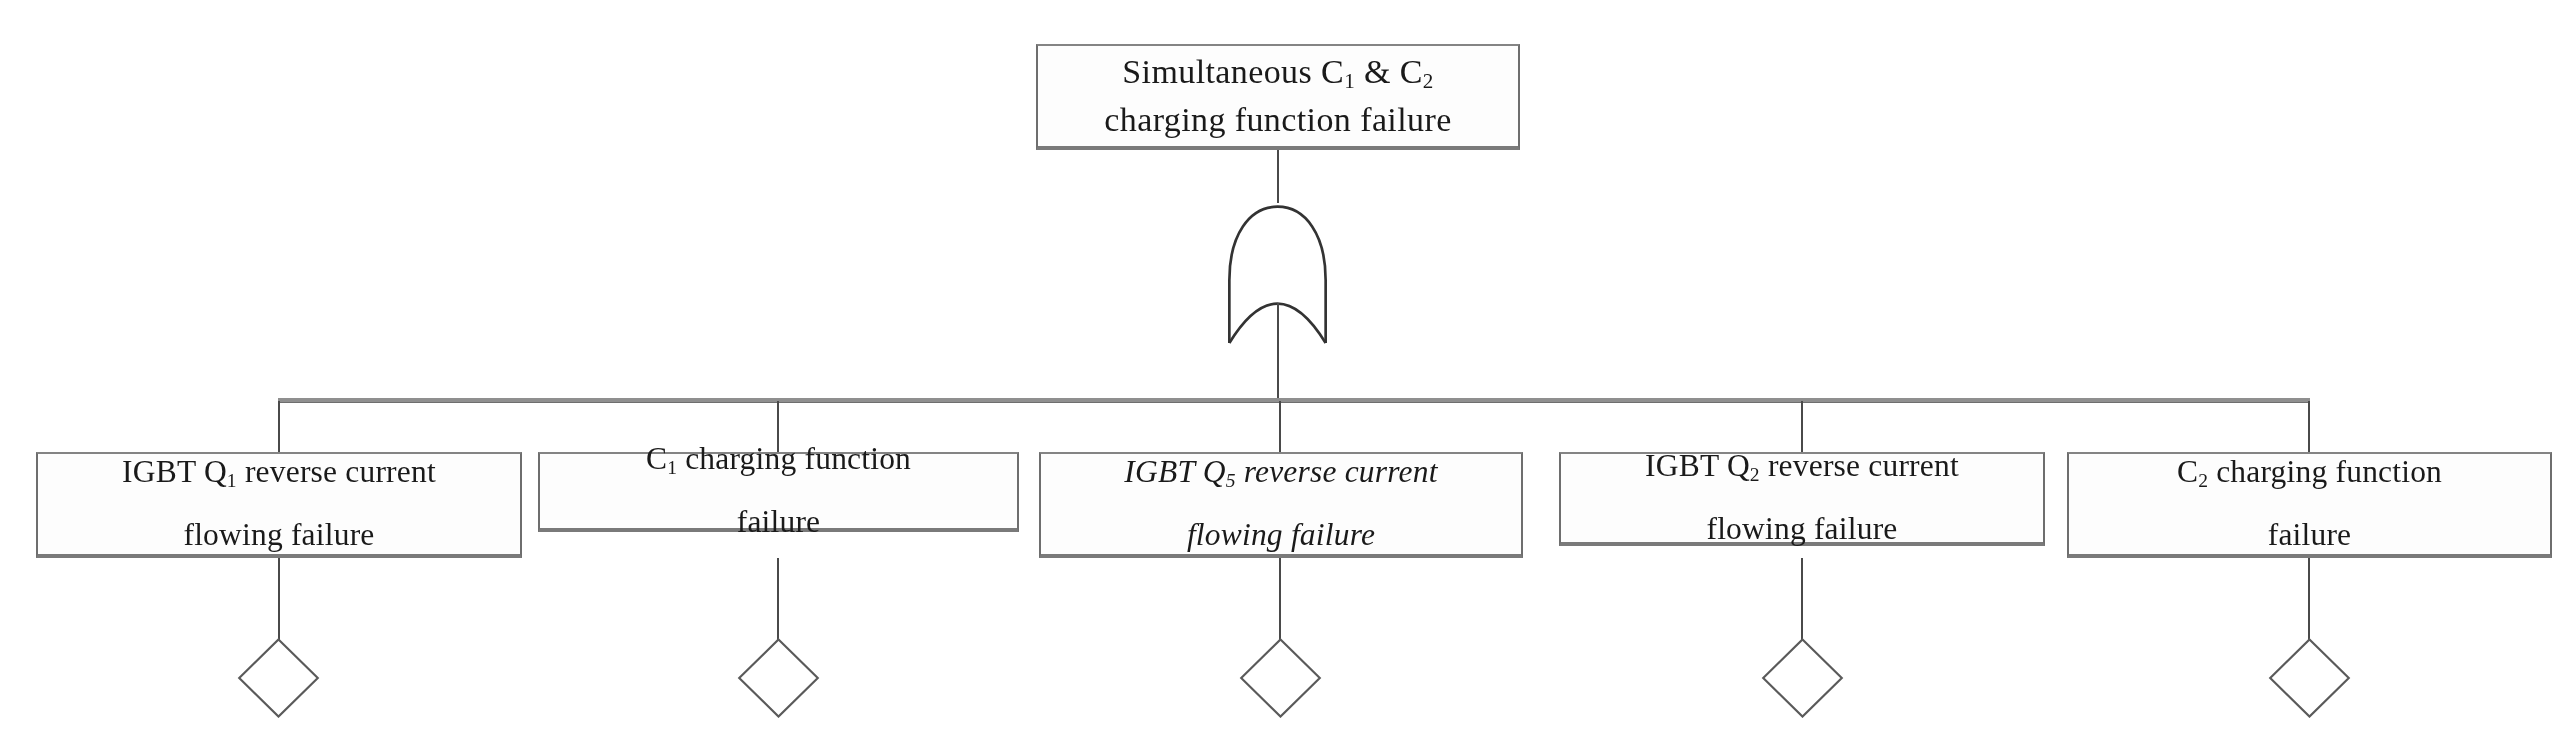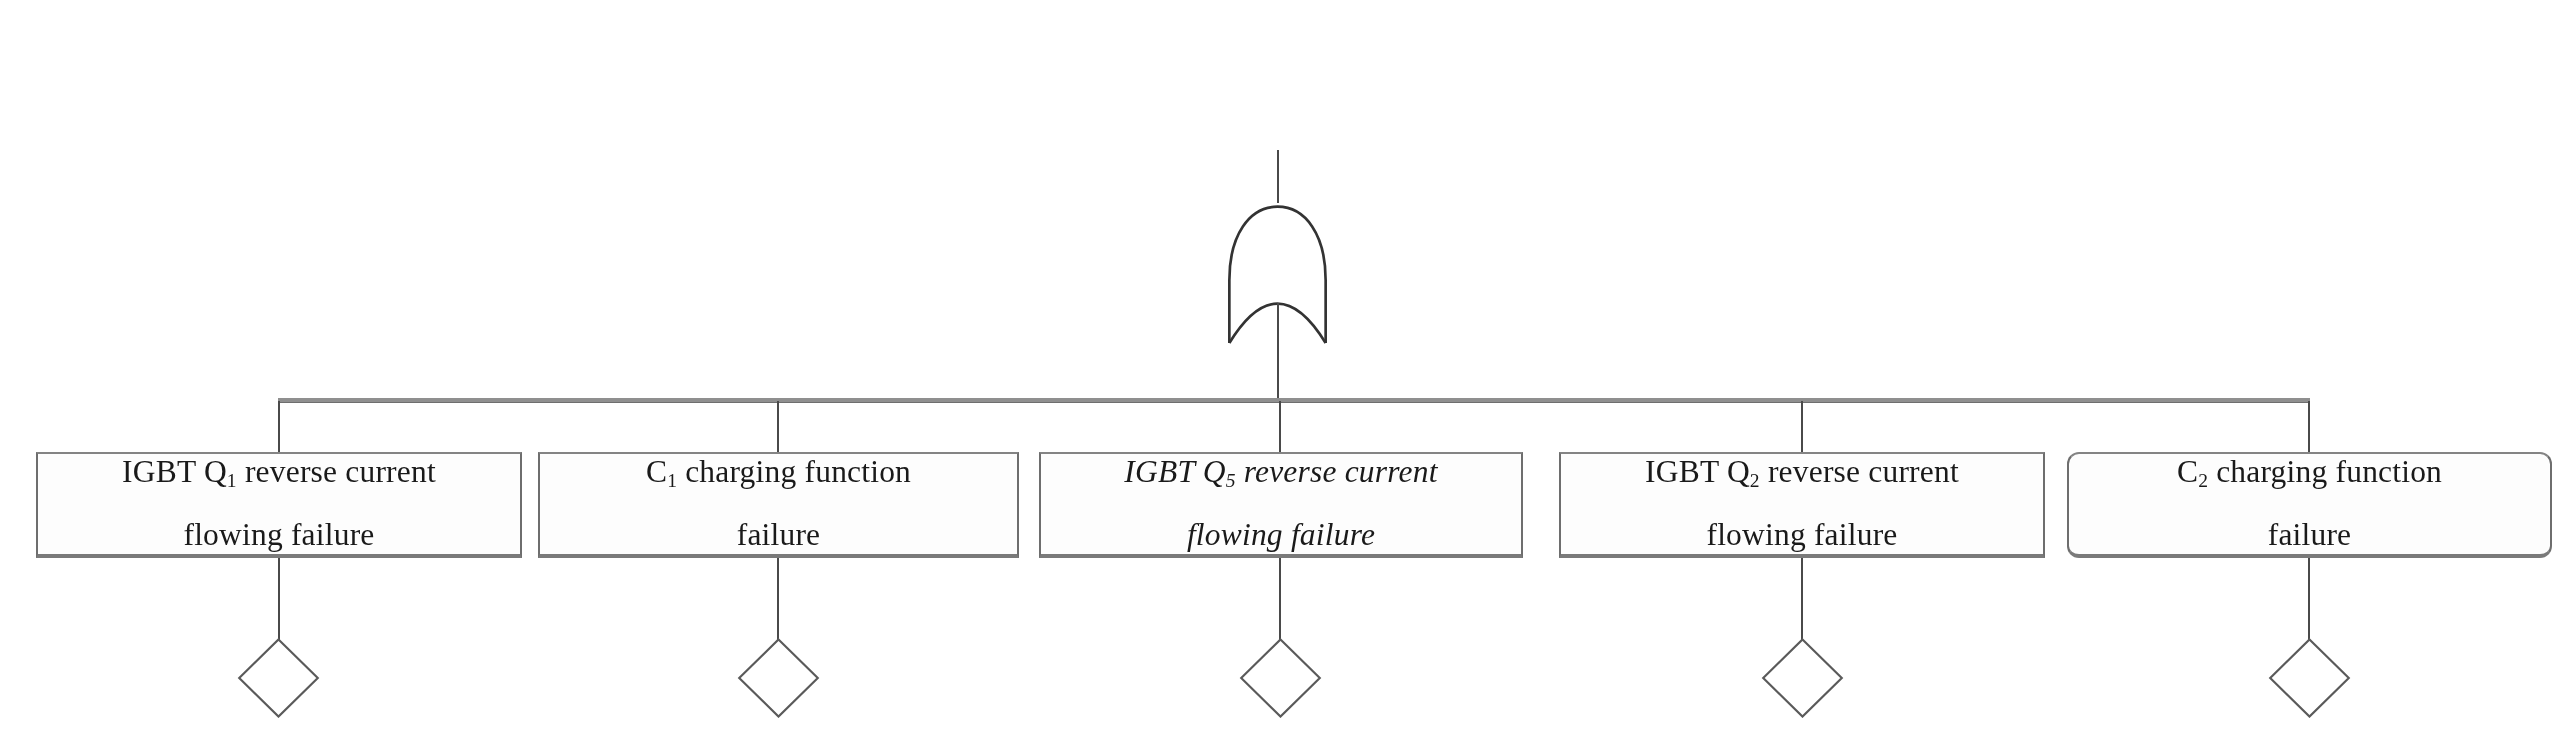--- a/index.html
+++ b/index.html
@@ -40,20 +40,24 @@
     background:#8f8f8f;
     border-bottom:1.4px solid #6e6e6e;
   }
   .gate-svg,.diamond-svg{position:absolute;display:block;}
 </style>
 </head>
 <body>
 
 <div class="canvas">
 
+  <div class="event-box top-box" style="left:1036px;top:44px;width:484px;height:106px;">
+    <p><span>Simultaneous C</span><sub>1</sub><span> &amp; C</span><sub>2</sub></p>
+    <p>charging function failure</p>
+  </div>
 
   <div class="vline" style="left:1277px;top:150px;height:53px;"></div>
 
   <svg class="gate-svg" style="left:1224px;top:200px;" width="107" height="147" viewBox="0 0 160 220" preserveAspectRatio="none">
     <path d="M8,214 L8,120 C8,52 38,10 80,10 C122,10 152,52 152,120 L152,214" fill="none" stroke="#333333" stroke-width="4"></path>
     <path d="M8,214 Q80,96 152,214" fill="none" stroke="#333333" stroke-width="4"></path>
   </svg>
 
   <div class="vline" style="left:1277px;top:303px;height:97px;"></div>
 
@@ -63,51 +67,51 @@
   <div class="event-box child-box" style="left:36px;top:452px;width:486px;height:106px;">
     <p><span>IGBT Q</span><sub>1</sub><span> reverse current</span></p>
     <p>flowing failure</p>
   </div>
   <div class="vline" style="left:278px;top:558px;height:82px;"></div>
   <svg class="diamond-svg" style="left:237px;top:638px;" width="83" height="80" viewBox="0 0 116 112">
     <polygon points="58,2 113,56 58,110 3,56" fill="none" stroke="#5a5a5a" stroke-width="3"></polygon>
   </svg>
 
   <div class="vline" style="left:777px;top:401px;height:53px;"></div>
-  <div class="event-box child-box" style="left:538px;top:452px;width:481px;height:106px;">
+  <div class="event-box child-box" style="left:538px;top:452px;width:481px;height:80px;">
     <p><span>C</span><sub>1</sub><span> charging function</span></p>
     <p>failure</p>
   </div>
   <div class="vline" style="left:777px;top:558px;height:82px;"></div>
   <svg class="diamond-svg" style="left:737px;top:638px;" width="83" height="80" viewBox="0 0 116 112">
     <polygon points="58,2 113,56 58,110 3,56" fill="none" stroke="#5a5a5a" stroke-width="3"></polygon>
   </svg>
 
   <div class="vline" style="left:1279px;top:401px;height:53px;"></div>
   <div class="event-box child-box" style="left:1039px;top:452px;width:484px;height:106px;font-style:italic;">
     <p><span>IGBT Q</span><sub>5</sub><span> reverse current</span></p>
     <p>flowing failure</p>
   </div>
   <div class="vline" style="left:1279px;top:558px;height:82px;"></div>
   <svg class="diamond-svg" style="left:1239px;top:638px;" width="83" height="80" viewBox="0 0 116 112">
     <polygon points="58,2 113,56 58,110 3,56" fill="none" stroke="#5a5a5a" stroke-width="3"></polygon>
   </svg>
 
   <div class="vline" style="left:1801px;top:401px;height:53px;"></div>
-  <div class="event-box child-box" style="left:1559px;top:452px;width:486px;height:106px;">
+  <div class="event-box child-box" style="left:1559px;top:452px;width:486px;height:94px;">
     <p><span>IGBT Q</span><sub>2</sub><span> reverse current</span></p>
     <p>flowing failure</p>
   </div>
   <div class="vline" style="left:1801px;top:558px;height:82px;"></div>
   <svg class="diamond-svg" style="left:1761px;top:638px;" width="83" height="80" viewBox="0 0 116 112">
     <polygon points="58,2 113,56 58,110 3,56" fill="none" stroke="#5a5a5a" stroke-width="3"></polygon>
   </svg>
 
   <div class="vline" style="left:2308px;top:401px;height:53px;"></div>
-  <div class="event-box child-box" style="left:2067px;top:452px;width:485px;height:106px;border-radius:12px;">
+  <div class="event-box child-box" style="left:2067px;top:452px;width:485px;height:106px;">
     <p><span>C</span><sub>2</sub><span> charging function</span></p>
     <p>failure</p>
   </div>
   <div class="vline" style="left:2308px;top:558px;height:82px;"></div>
   <svg class="diamond-svg" style="left:2268px;top:638px;" width="83" height="80" viewBox="0 0 116 112">
     <polygon points="58,2 113,56 58,110 3,56" fill="none" stroke="#5a5a5a" stroke-width="3"></polygon>
   </svg>
 
 </div>
 

